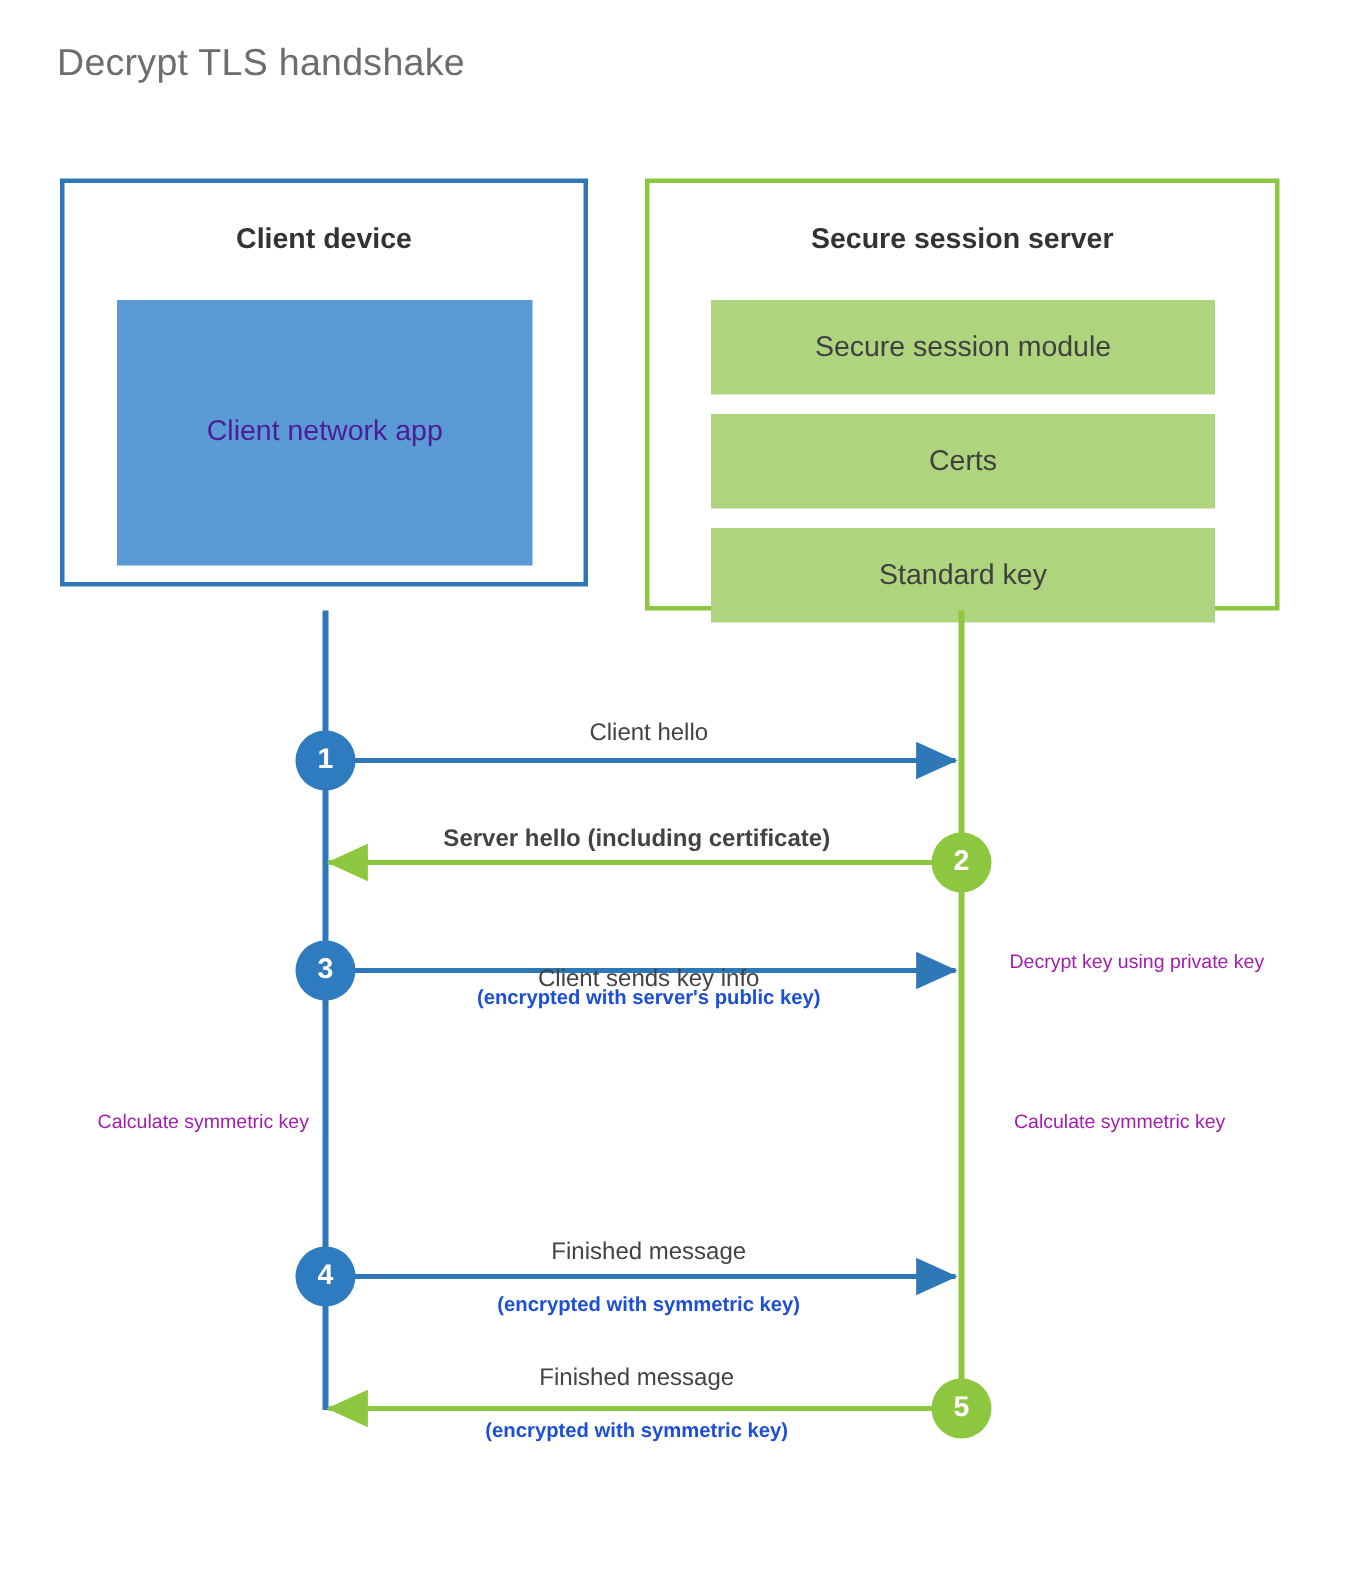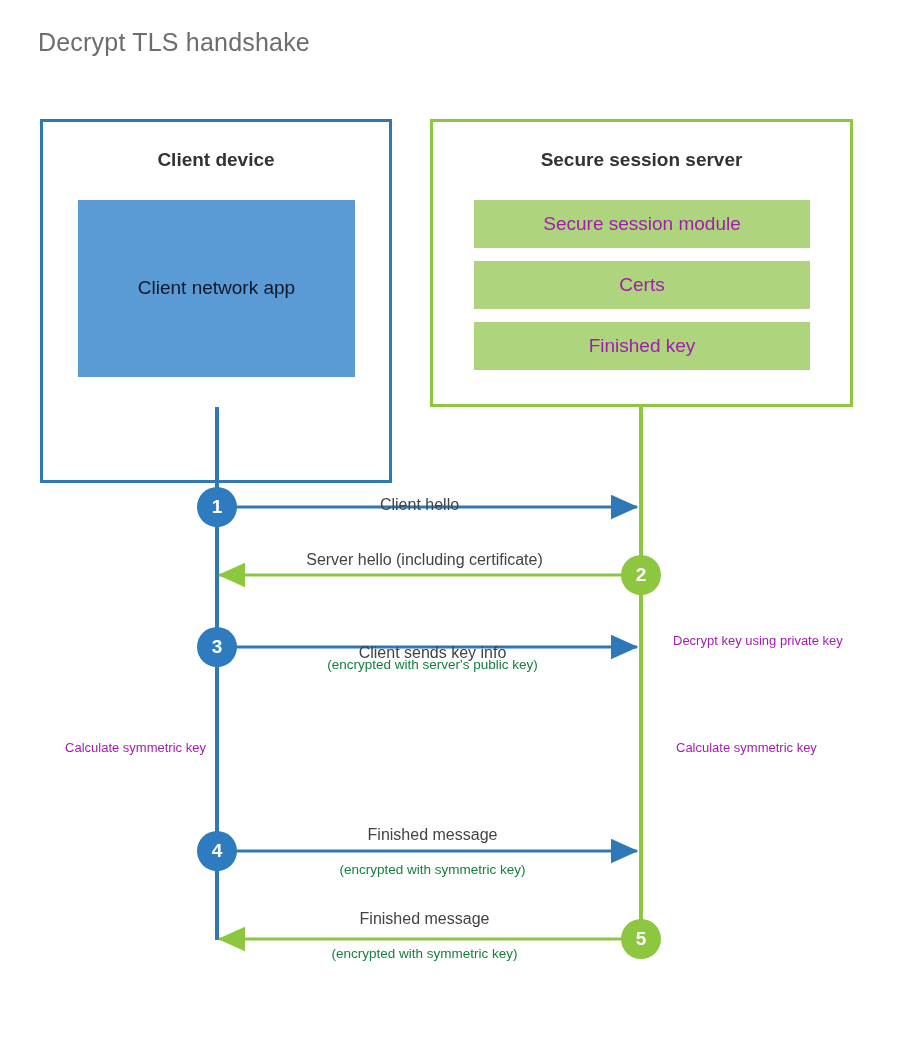--- a/index.html
+++ b/index.html
@@ -38,21 +38,21 @@
   
   .entity-box {
     position: absolute;
     background: #ffffff;
     box-sizing: border-box;
   }
   #client-box {
     left: 40px;
     top: 119px;
     width: 352px;
-    height: 364px;
+    height: 272px;
     border: 3px solid #2E78B8;
   }
   #server-box {
     left: 430px;
     top: 119px;
     width: 423px;
     height: 288px;
     border: 3px solid #8DC63F;
     padding-left: 32px;
   }
@@ -68,42 +68,42 @@
   }
 
   
   #client-app-block {
     position: absolute;
     left: 35px;
     top: 78px;
     width: 277px;
     height: 177px;
     background: #5B9BD5;
-    color: #0f172a;
+    color: #4c1d95;
     font-size: 19px;
     font-weight: 300;
     display: flex;
     align-items: center;
     justify-content: center;
     text-align: center;
     line-height: 1.38;
   }
 
   .server-stack {
     position: absolute;
     left: 41px;
     top: 78px;
     width: 336px;
   }
   .server-block {
     background: #AFD47E;
-    color: #a21caf;
+    color: #404040;
     font-size: 19px;
     font-weight: 300;
-    height: 48px;
+    height: 63px;
     display: flex;
     align-items: center;
     justify-content: center;
     margin-bottom: 13px;
   }
   .server-block:last-child { margin-bottom: 0; }
 
   
   .lifeline {
     position: absolute;
@@ -154,22 +154,22 @@
     text-align: center;
     font-size: 16px;
     font-weight: 400;
     color: #434343;
     white-space: nowrap;
   }
   .msg-sublabel {
     position: absolute;
     text-align: center;
     font-size: 13.5px;
-    font-weight: 400;
-    color: #15803d;
+    font-weight: 700;
+    color: #1d4ed8;
     white-space: nowrap;
   }
 
   
   .side-note {
     position: absolute;
     font-size: 13px;
     font-weight: 400;
     color: #a21caf;
     line-height: 1.33;
@@ -187,21 +187,21 @@
   <div class="entity-box" id="client-box">
     <div class="entity-title">Client device</div>
     <div id="client-app-block">Client network app</div>
   </div>
 
   <div class="entity-box" id="server-box">
     <div class="entity-title">Secure session server</div>
     <div class="server-stack">
       <div class="server-block">Secure session module</div>
       <div class="server-block">Certs</div>
-      <div class="server-block">Finished key</div>
+      <div class="server-block">Standard key</div>
     </div>
   </div>
 
   <div class="lifeline" id="client-lifeline"></div>
   <div class="lifeline" id="server-lifeline"></div>
 
   <svg id="arrow-layer" viewBox="0 0 900 1058" xmlns="http://www.w3.org/2000/svg">
     <defs>
       <marker id="arrow-blue" markerWidth="9" markerHeight="9" refX="8.2" refY="4.5" orient="auto" markerUnits="strokeWidth">
         <path d="M0,0.6 L8.6,4.5 L0,8.4 Z" fill="#2E78B8"></path>
@@ -216,24 +216,24 @@
     <line x1="630" y1="575" x2="219" y2="575" stroke="#8DC63F" stroke-width="3.2" marker-end="url(#arrow-green)"></line>
 
     <line x1="226" y1="647" x2="637" y2="647" stroke="#2E78B8" stroke-width="3.2" marker-end="url(#arrow-blue)"></line>
 
     <line x1="226" y1="851" x2="637" y2="851" stroke="#2E78B8" stroke-width="3.2" marker-end="url(#arrow-blue)"></line>
 
     <line x1="630" y1="939" x2="219" y2="939" stroke="#8DC63F" stroke-width="3.2" marker-end="url(#arrow-green)"></line>
   </svg>
 
   <div class="step-circle blue" style="left:197px; top:487px;">1</div>
-  <div class="msg-label" style="left:217px; top:480px; width:405px;margin-top:16px;">Client hello</div>
+  <div class="msg-label" style="left:230px; top:480px; width:405px;">Client hello</div>
 
   <div class="step-circle green" style="left:621px; top:555px;">2</div>
-  <div class="msg-label" style="left:222px; top:551px; width:405px;">Server hello (including certificate)</div>
+  <div class="msg-label" style="left:222px; top:551px; width:405px;font-weight:bold;">Server hello (including certificate)</div>
 
   <div class="step-circle blue" style="left:197px; top:627px;">3</div>
   <div class="msg-label" style="left:230px; top:644px; width:405px;">Client sends key info</div>
   <div class="msg-sublabel" style="left:230px; top:657px; width:405px;">(encrypted with server's public key)</div>
 
   <div class="side-note right-of-line" style="left:673px; top:632px; width:180px;">Decrypt key using private key</div>
 
   <div class="side-note left-of-line" style="left:63px; top:739px; width:145px;">Calculate symmetric key</div>
 
   <div class="side-note right-of-line" style="left:676px; top:739px; width:160px;">Calculate symmetric key</div>

